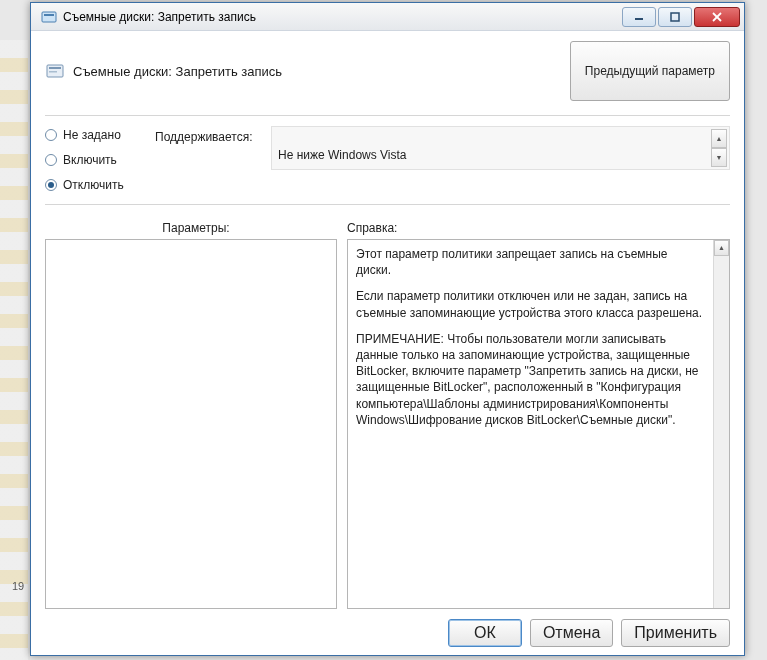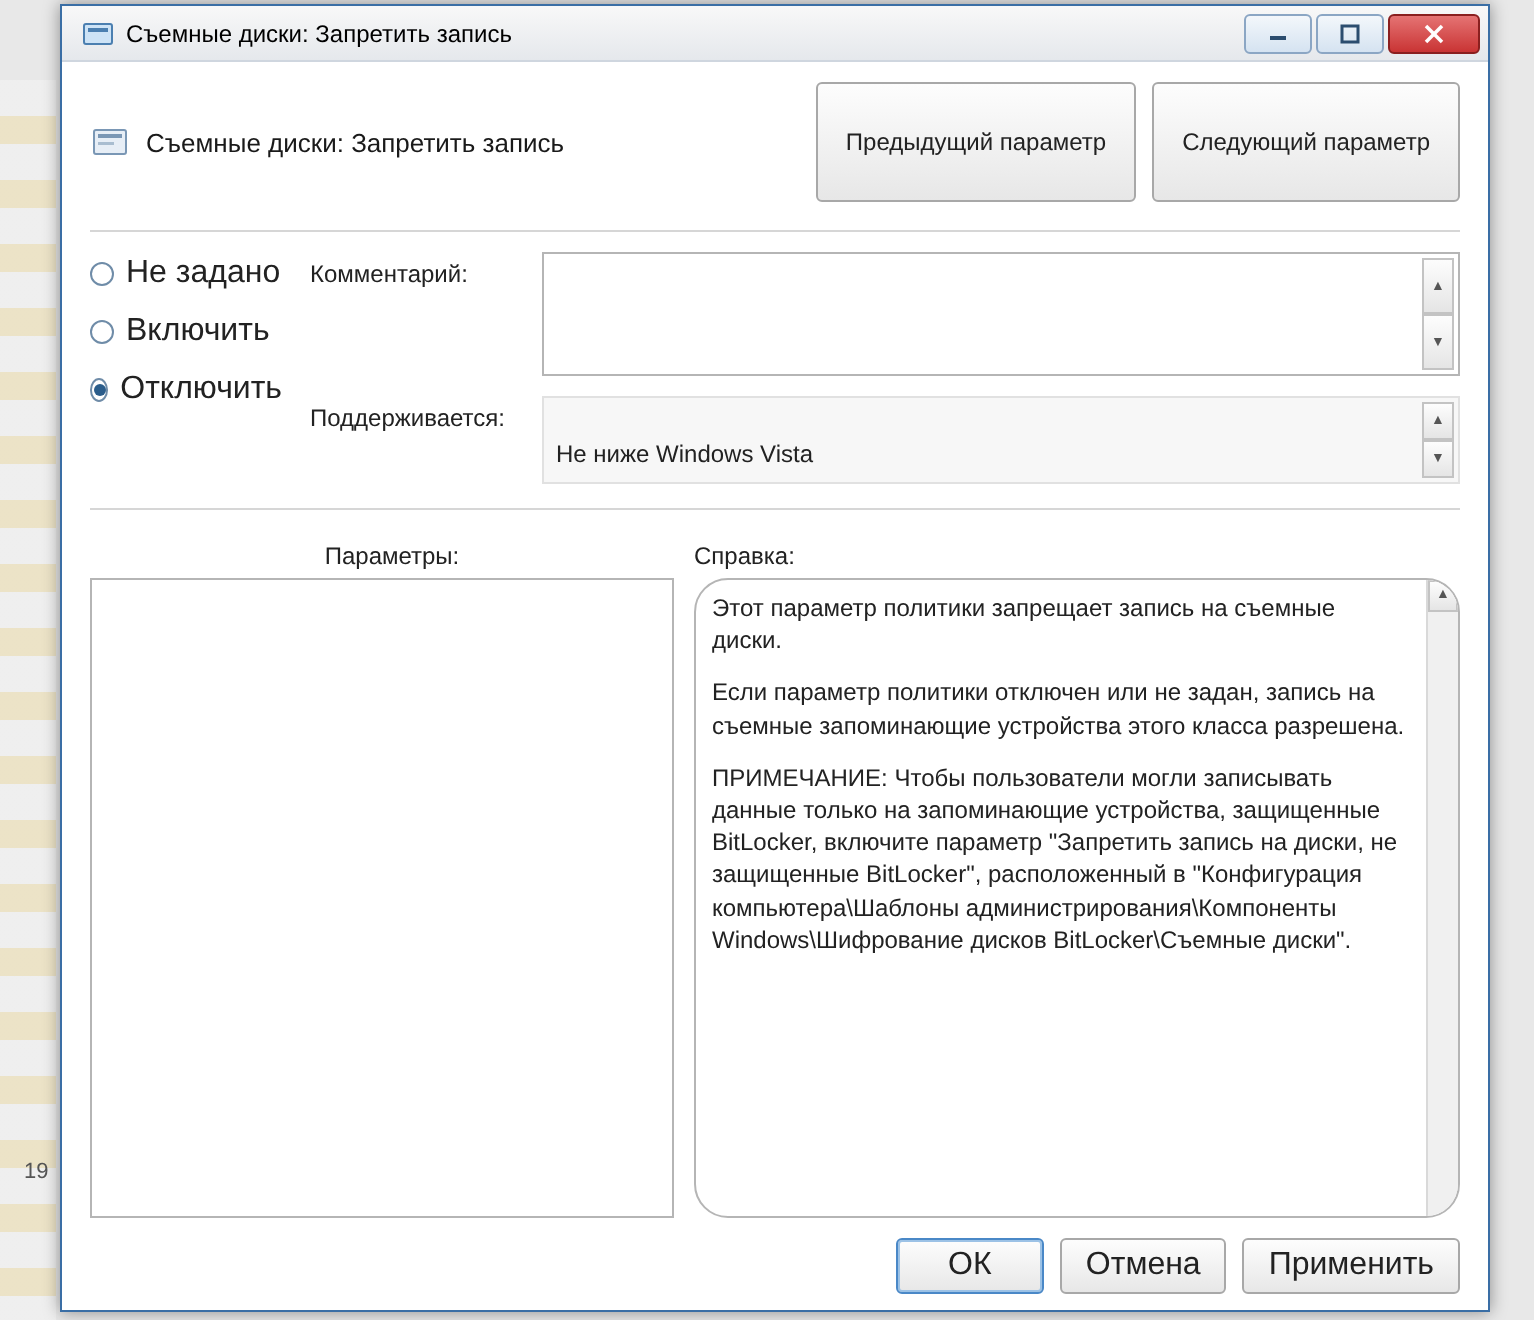--- a/index.html
+++ b/index.html
@@ -128,21 +128,21 @@
     width:96px;
     display:flex;
     flex-direction:column;
     gap:11px;
     padding-top:2px;
   }
   .radio-row {
     display:flex;
     align-items:center;
     gap:6px;
-    font-size:16px;
+    font-size:12px;
     color:#222;
     cursor:pointer;
   }
   .radio-dot {
     width:12px; height:12px;
     border:1px solid #6f8ca8;
     border-radius:50%;
     background:#fff;
     display:flex; align-items:center; justify-content:center;
   }
@@ -221,21 +221,21 @@
     border:1px solid #b5b5b5;
     background:#fff;
     padding:6px 8px;
     overflow:auto;
     position:relative;
     font-size:12px;
     line-height:1.35;
     color:#222;
   }
   .panel-left { width:292px; }
-  .panel-right { flex:1;border-radius:17px; }
+  .panel-right { flex:1; }
   .panel-right p { margin:0 0 10px 0; }
   .scroll-track {
     position:absolute;
     right:0; top:0; bottom:0;
     width:16px;
     background:#f0f0f0;
     border-left:1px solid #d9d9d9;
   }
   .scroll-arrow {
     height:16px;
@@ -308,21 +308,20 @@
     <div class="header-row">
       <span class="hdr-icon">
         <svg width="20" height="20" viewBox="0 0 20 20">
           <rect x="2" y="4" width="16" height="12" rx="1" fill="#e7eef6" stroke="#7a97b5"></rect>
           <rect x="4" y="6" width="12" height="2" fill="#7a97b5"></rect>
           <rect x="4" y="10" width="8" height="1.5" fill="#a9bdd0"></rect>
         </svg>
       </span>
       <span class="hdr-title">Съемные диски: Запретить запись</span>
       <div class="nav-btn">Предыдущий параметр</div>
-      <div class="nav-btn">Следующий параметр</div>
     </div>
 
     <div class="divider"></div>
 
     <div class="upper">
       <div class="radio-col">
         <div class="radio-row">
           <span class="radio-dot"></span>
           <span>Не задано</span>
         </div>
@@ -330,30 +329,20 @@
           <span class="radio-dot"></span>
           <span>Включить</span>
         </div>
         <div class="radio-row">
           <span class="radio-dot checked"></span>
           <span>Отключить</span>
         </div>
       </div>
 
       <div class="field-col">
-        <div class="field-row">
-          <div class="field-label">Комментарий:</div>
-          <div class="multi-box">
-            <span></span>
-            <div class="spin">
-              <div class="spin-btn">▲</div>
-              <div class="spin-btn">▼</div>
-            </div>
-          </div>
-        </div>
         <div class="field-row">
           <div class="field-label">Поддерживается:</div>
           <div class="supported-box">
             <span>Не ниже Windows Vista</span>
             <div class="spin">
               <div class="spin-btn">▲</div>
               <div class="spin-btn">▼</div>
             </div>
           </div>
         </div>

